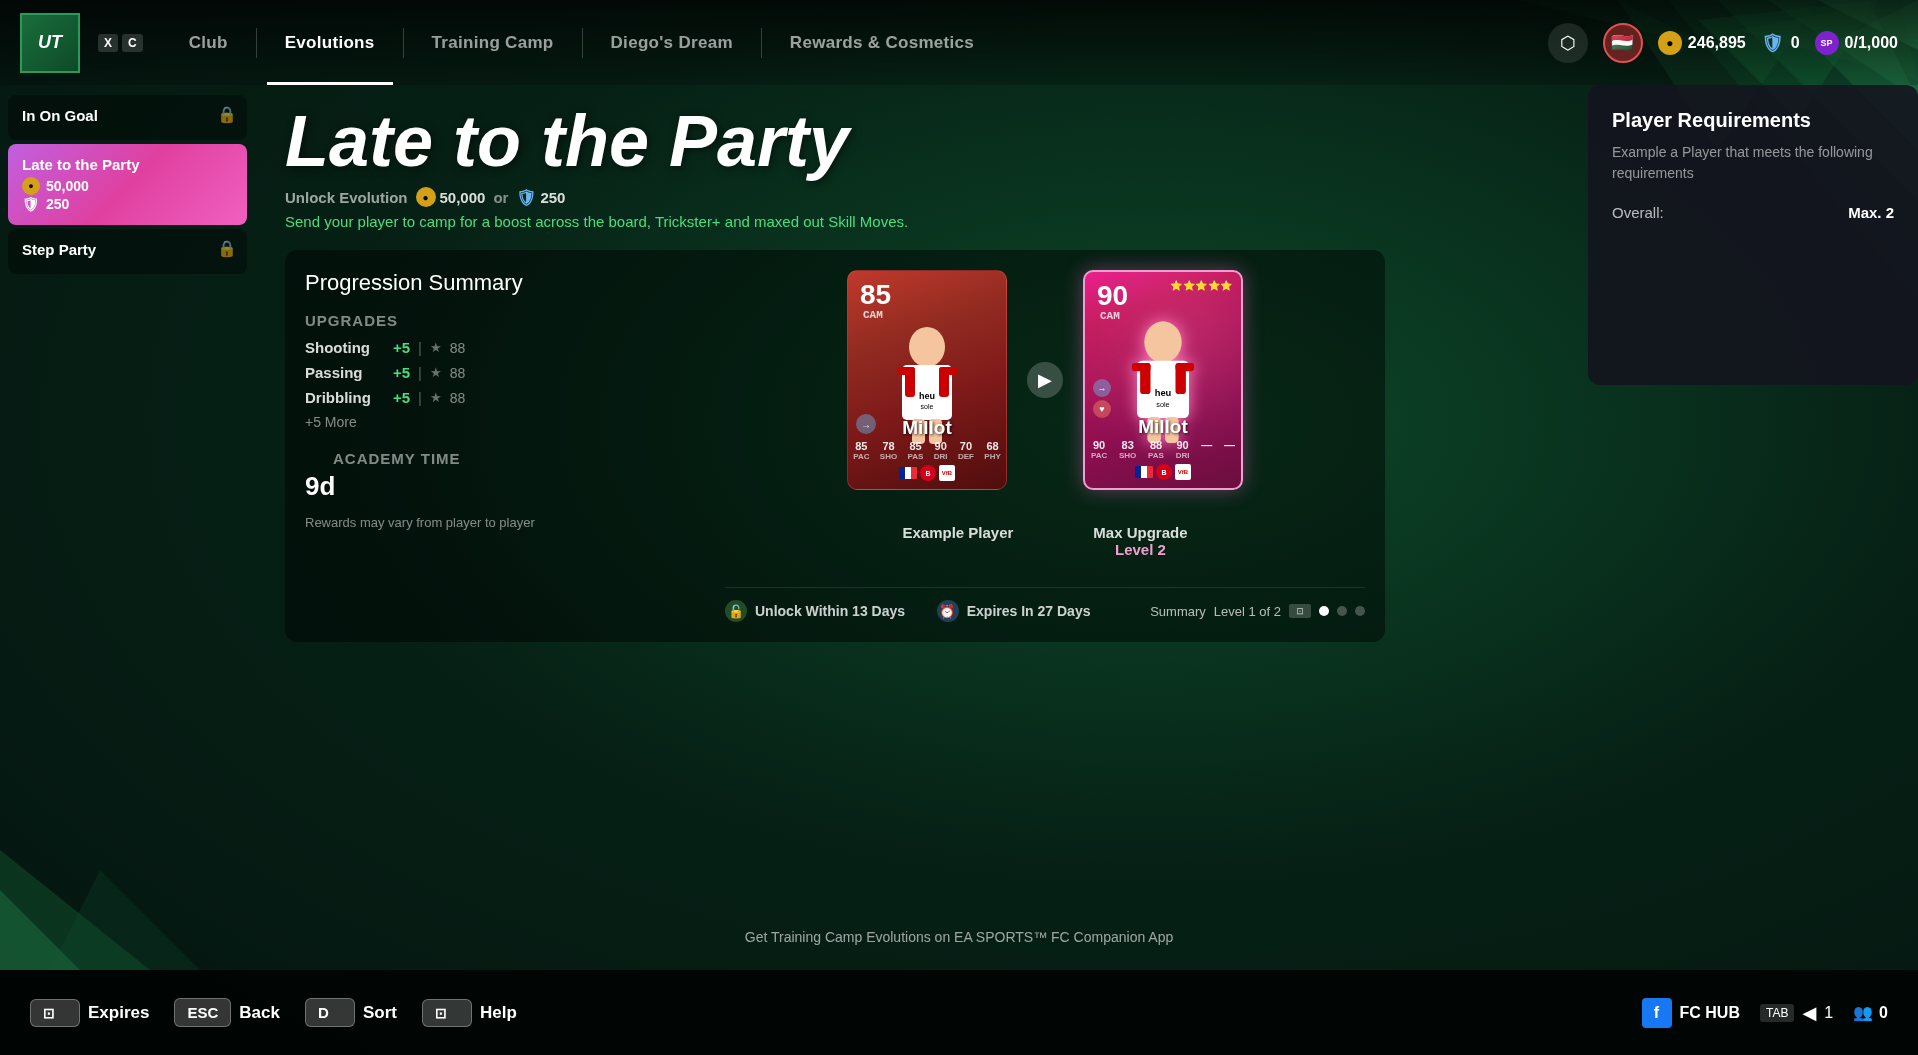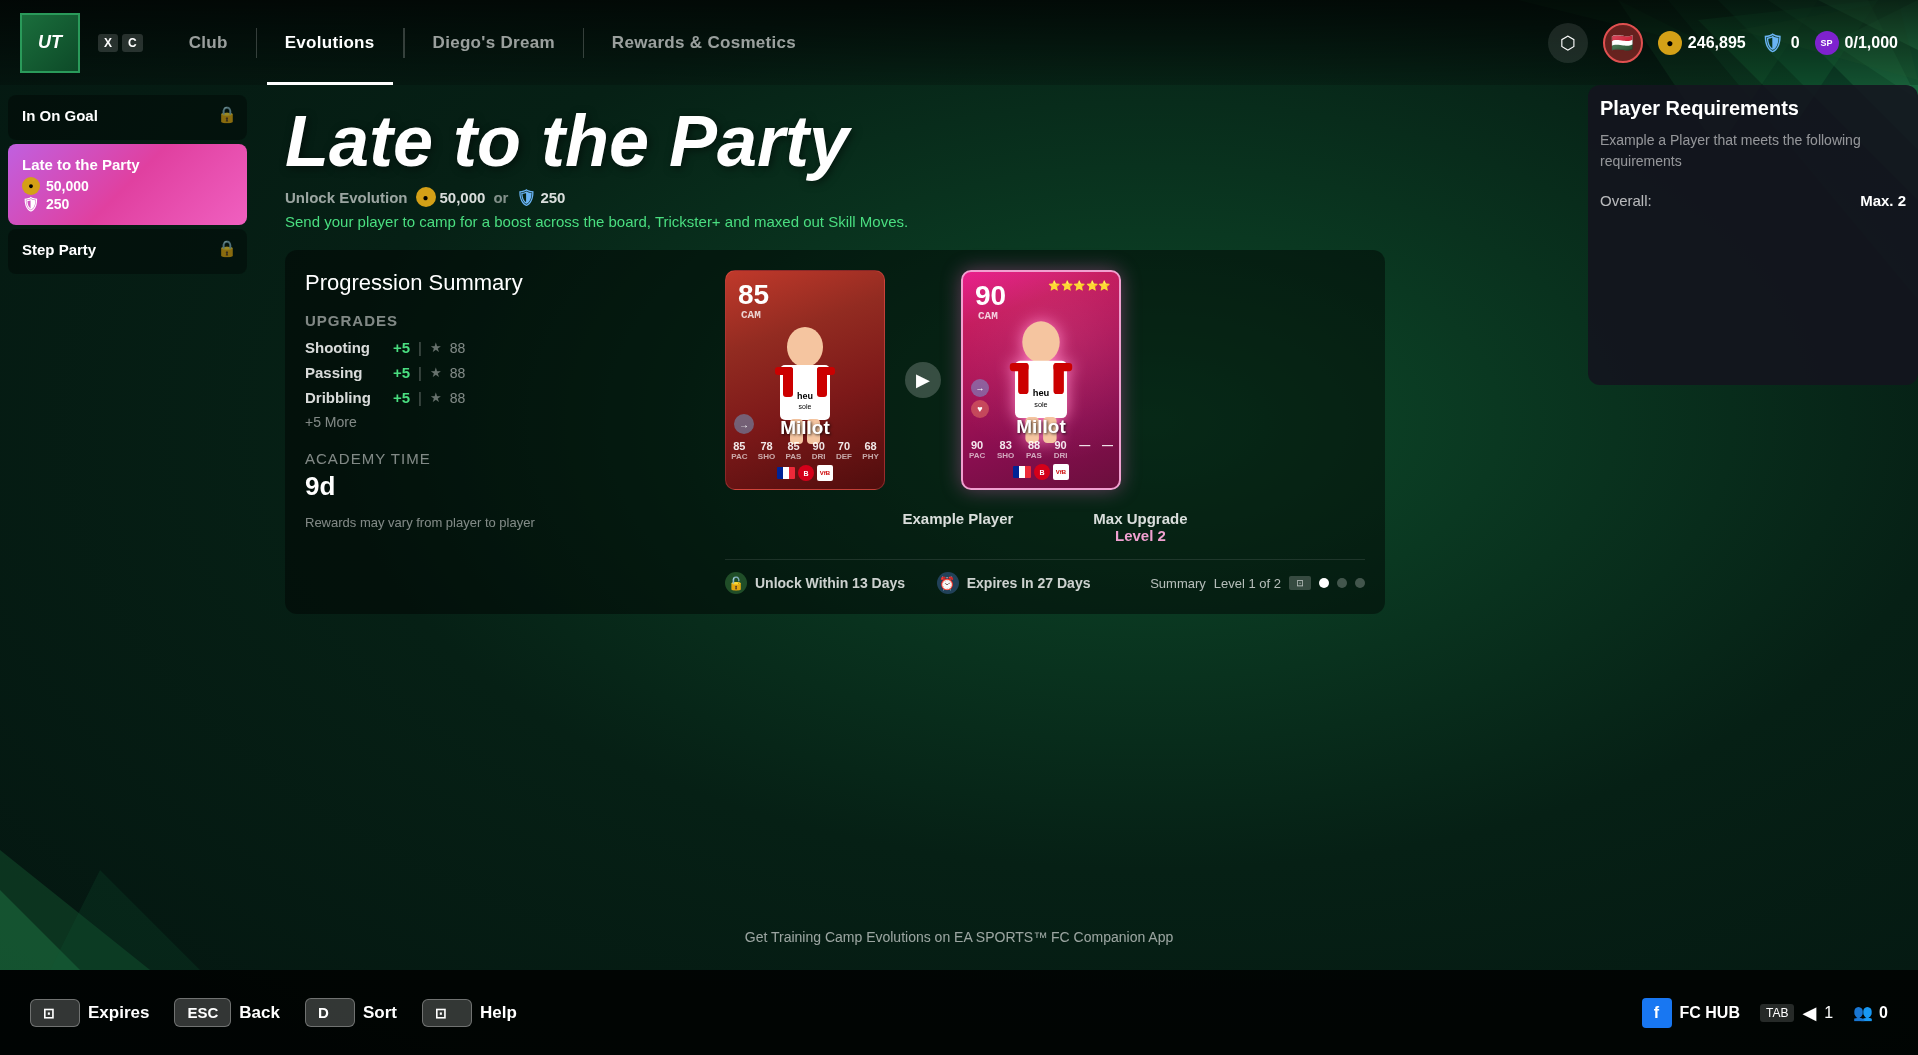--- a/index.html
+++ b/index.html
@@ -317,40 +317,43 @@
       margin-top: 4px;
       margin-bottom: 20px;
     }
 
     .academy-section { margin-top: 10px; }
     .academy-label {
       font-size: 15px;
       color: rgba(255,255,255,0.5);
       text-transform: uppercase;
       letter-spacing: 1px;
-      font-weight: 400;
+      font-weight: 700;
       margin-bottom: 4px;
+      margin-left: 28px;
     }
     .academy-days {
       font-size: 26px;
       font-weight: 800;
       margin-bottom: 12px;
     }
     .rewards-note {
       font-size: 13px;
       color: rgba(255,255,255,0.5);
       line-height: 1.4;
     }
 
     
     .cards-area {
       flex: 1;
       display: flex;
       flex-direction: column;
+      align-items: center;
       position: relative;
+      gap: 14px;
     }
     .cards-row {
       display: flex;
       align-items: center;
       gap: 20px;
       position: relative;
     }
     .arrow-btn {
       width: 36px; height: 36px;
       background: rgba(255,255,255,0.2);
@@ -495,21 +498,21 @@
     .level-dot.inactive { background: rgba(255,255,255,0.25); }
 
     
     .requirements-panel {
       position: absolute;
       right: 0;
       top: 0;
       width: 330px;
       background: rgba(20,20,30,0.9);
       border-radius: 12px;
-      padding: 12px;
+      padding: 24px;
       min-height: 300px;
       margin-left: 20px;
     }
     .req-title {
       font-size: 20px;
       font-weight: 800;
       margin-bottom: 10px;
     }
     .req-subtitle {
       font-size: 14px;
@@ -666,20 +669,21 @@
   <div style="display:flex;gap:4px;margin-left:8px;margin-right:8px;">
     <div style="background:rgba(255,255,255,0.15);border-radius:3px;padding:2px 6px;font-size:12px;font-weight:700;">X</div>
     <div style="background:rgba(255,255,255,0.15);border-radius:3px;padding:2px 6px;font-size:12px;font-weight:700;">C</div>
   </div>
 
   <div class="nav-links">
     <div class="nav-link">Club</div>
     <div class="nav-link-divider"></div>
     <div class="nav-link active">Evolutions</div>
     <div class="nav-link-divider"></div>
+    <div class="nav-link">Training Camp</div>
     <div class="nav-link-divider"></div>
     <div class="nav-link">Diego's Dream</div>
     <div class="nav-link-divider"></div>
     <div class="nav-link">Rewards &amp; Cosmetics</div>
   </div>
 
   <div class="nav-right">
     <div class="nav-icon-btn">⬡</div>
     <div class="nav-icon-btn" style="background:rgba(200,50,50,0.5);border:2px solid #e05050;">🇭🇺</div>
     <div class="currency-item">

